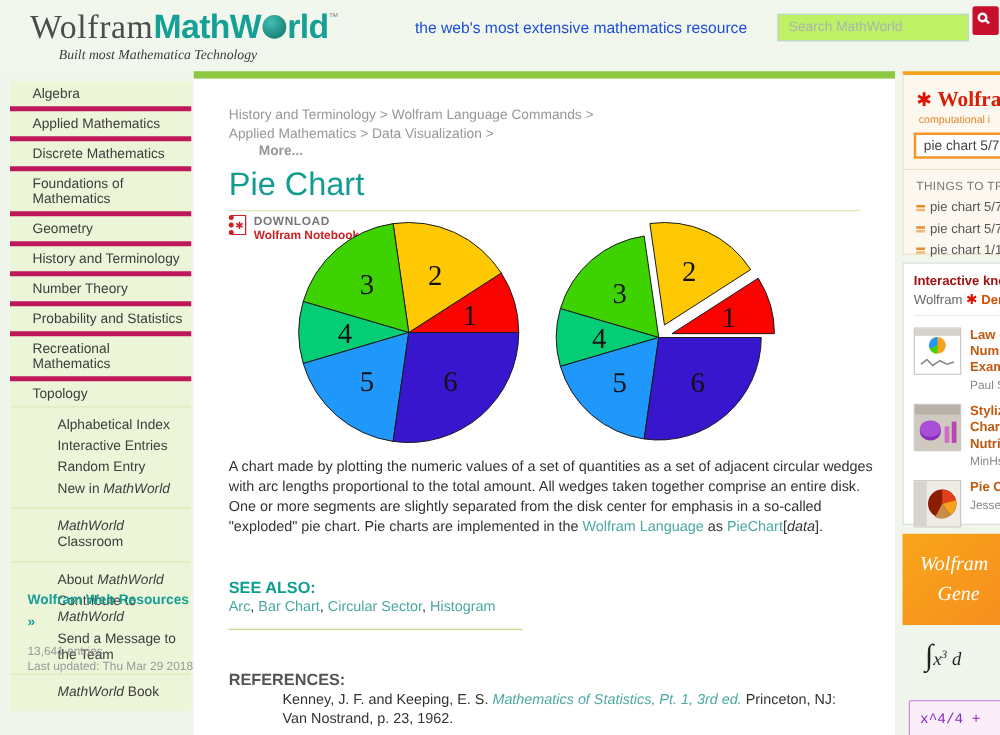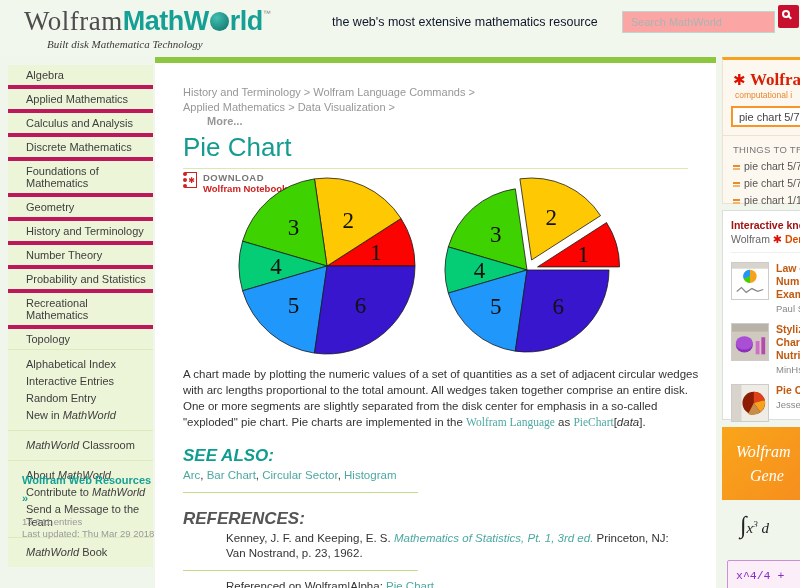--- a/index.html
+++ b/index.html
@@ -14,39 +14,39 @@
   
   #header { position:absolute; left:0; top:0; width:800px; height:57px; background:#f2f7ee; }
   .logo { position:absolute; left:24px; top:6px; white-space:nowrap; }
   .logo .wolfram { font-family:"Liberation Serif", serif; font-size:27px; color:#4d4d4d; letter-spacing:.5px; }
   .logo .mathworld { font-size:27px; font-weight:bold; color:#16a095; letter-spacing:-.5px; }
   .logo .globe { display:inline-block; width:19px; height:19px; border-radius:50%;
     background:radial-gradient(circle at 35% 30%, #43bfb2, #0a6e65); vertical-align:-1px; margin:0 1px; }
   .logo .tm { font-size:8px; color:#888; vertical-align:14px; }
   .built-with { position:absolute; left:47px; top:38px; font-family:"Liberation Serif", serif;
     font-style:italic; font-size:11px; color:#3a3a3a; }
-  .hdr-tagline { position:absolute; left:332px; top:15px; font-size:12.5px; color:#0f172a; }
+  .hdr-tagline { position:absolute; left:332px; top:15px; font-size:12.5px; color:#1d4ed8; }
   #search-box { position:absolute; left:622px; top:11px; width:153px; height:22px;
-    border:1px solid #bcd6d2; background:#fca5a5; font-size:11px; color:#555; padding:0 8px;
+    border:1px solid #bcd6d2; background:#bef264; font-size:11px; color:#555; padding:0 8px;
     font-family:"Liberation Sans", sans-serif; }
   #search-box::placeholder { color:#a9b4b2; }
   #search-btn { position:absolute; left:778px; top:5px; width:21px; height:23px;
     background:#c8102e; border:none; border-radius:2px; cursor:pointer; }
   .mag { position:absolute; left:4px; top:5px; width:8px; height:8px; border:2px solid #fff; border-radius:50%; }
   .mag::after { content:""; position:absolute; width:5px; height:2px; background:#fff;
     transform:rotate(45deg); right:-4px; bottom:-2px; }
 
   
   #sidebar { position:absolute; left:8px; top:65px; width:145px; background:#edf5d8; font-size:11px; }
   .sb-group { border-bottom:1px solid #dfeabc; padding:4px 0; }
   .sb-group:last-child { border-bottom:none; }
   .cat-item { padding:4px 6px 4px 18px; border-bottom:4px solid #be185d; color:#3d3d3d; display:block; }
   .cat-item:last-child { border-bottom:none; }
   .sb-item { padding:2px 6px 2px 18px; line-height:13px; color:#3d3d3d; display:block; }
-  .sb-pad { padding-top:6px; padding-bottom:6px; }
+  .sb-pad { padding-top:6px; padding-bottom:6px;padding-left:20px; }
   .it { font-style:italic; }
 
   #resources { position:absolute; left:22px; top:470px; width:135px; }
   .res-head { font-size:11px; font-weight:bold; color:#16a095; }
   .res-meta { margin-top:10px; font-size:9.5px; color:#999; line-height:12px; white-space:nowrap; }
   .res-credit { margin-top:8px; font-family:"Liberation Serif", serif; font-style:italic;
     font-size:11px; color:#444; line-height:14px; }
 
   
   #green-bar { position:absolute; left:155px; top:57px; width:561px; height:6px; background:#8dc63f; }
@@ -62,23 +62,23 @@
     font-size:8px; line-height:15px; text-align:center; border-left:4px dotted #cc2222; }
   .dl-label { font-size:9.5px; font-weight:bold; color:#777; letter-spacing:.5px; line-height:11px; }
   .dl-sub { font-size:9.5px; font-weight:bold; color:#cc2222; line-height:11px; }
 
   .figure-wrap { position:relative; height:178px; margin-top:-21px; }
   .figure-wrap svg { position:absolute; top:0; }
   #pie-svg-0 { left:49px; }
   #pie-svg-1 { left:252px; }
 
   .para { margin-top:15px; width:516px; font-size:11.5px; line-height:16px; color:#333; }
-  .para a { color:#4ba8a1;font-family:Liberation Serif, serif; }
-
-  .sec-label { margin-top:16px; font-size:17px; font-weight:bold; color:#0f9d91;font-style:italic; }
+  .para a { color:#4ba8a1; }
+
+  .sec-label { margin-top:32px; font-size:13px; font-weight:bold; color:#0f9d91; }
   .sec-label.dark { color:#555; }
   .see-links { margin-top:2px; font-size:11.5px; line-height:15px; }
   .see-links a { color:#4ba8a1; }
   .cdiv { width:235px; border:none; border-top:1px solid #c3da8b; margin:9px 0 8px 0; }
   .body-line { font-size:11.5px; line-height:15px; color:#333;margin-left:43px; }
   .body-line a { color:#4ba8a1; }
 
   
   .rbox { position:absolute; left:722px; width:160px; }
   #wa-box { top:57px; height:147px; background:#fdf8ef; border:1px solid #ece2cd; border-top:3px solid #f6a21c; }
@@ -119,33 +119,32 @@
     font-family:"Liberation Mono", monospace; font-size:11.5px; color:#8a2bc9;
     line-height:30px; padding-left:8px; white-space:nowrap; }
 </style>
 </head>
 <body>
 
 <div id="header">
   <div class="logo">
     <span class="wolfram">Wolfram</span><span class="mathworld"><span>MathW</span><span class="globe"></span><span>rld</span></span><span class="tm">™</span>
   </div>
-  <div class="built-with">Built disk Mathematica Technology</div>
+  <div class="built-with">Built most Mathematica Technology</div>
   <div class="hdr-tagline">the web's most extensive mathematics resource</div>
   <input id="search-box" placeholder="Search MathWorld" style="">
   <button id="search-btn">
     <span class="mag"></span>
   </button>
 </div>
 
 <div id="sidebar">
   <div class="sb-group" style="padding:0">
     <a class="cat-item">Algebra</a>
     <a class="cat-item">Applied Mathematics</a>
-    <a class="cat-item">Calculus and Analysis</a>
     <a class="cat-item">Discrete Mathematics</a>
     <a class="cat-item">Foundations of Mathematics</a>
     <a class="cat-item">Geometry</a>
     <a class="cat-item">History and Terminology</a>
     <a class="cat-item">Number Theory</a>
     <a class="cat-item">Probability and Statistics</a>
     <a class="cat-item">Recreational Mathematics</a>
     <a class="cat-item">Topology</a>
   </div>
   <div class="sb-group sb-pad">

